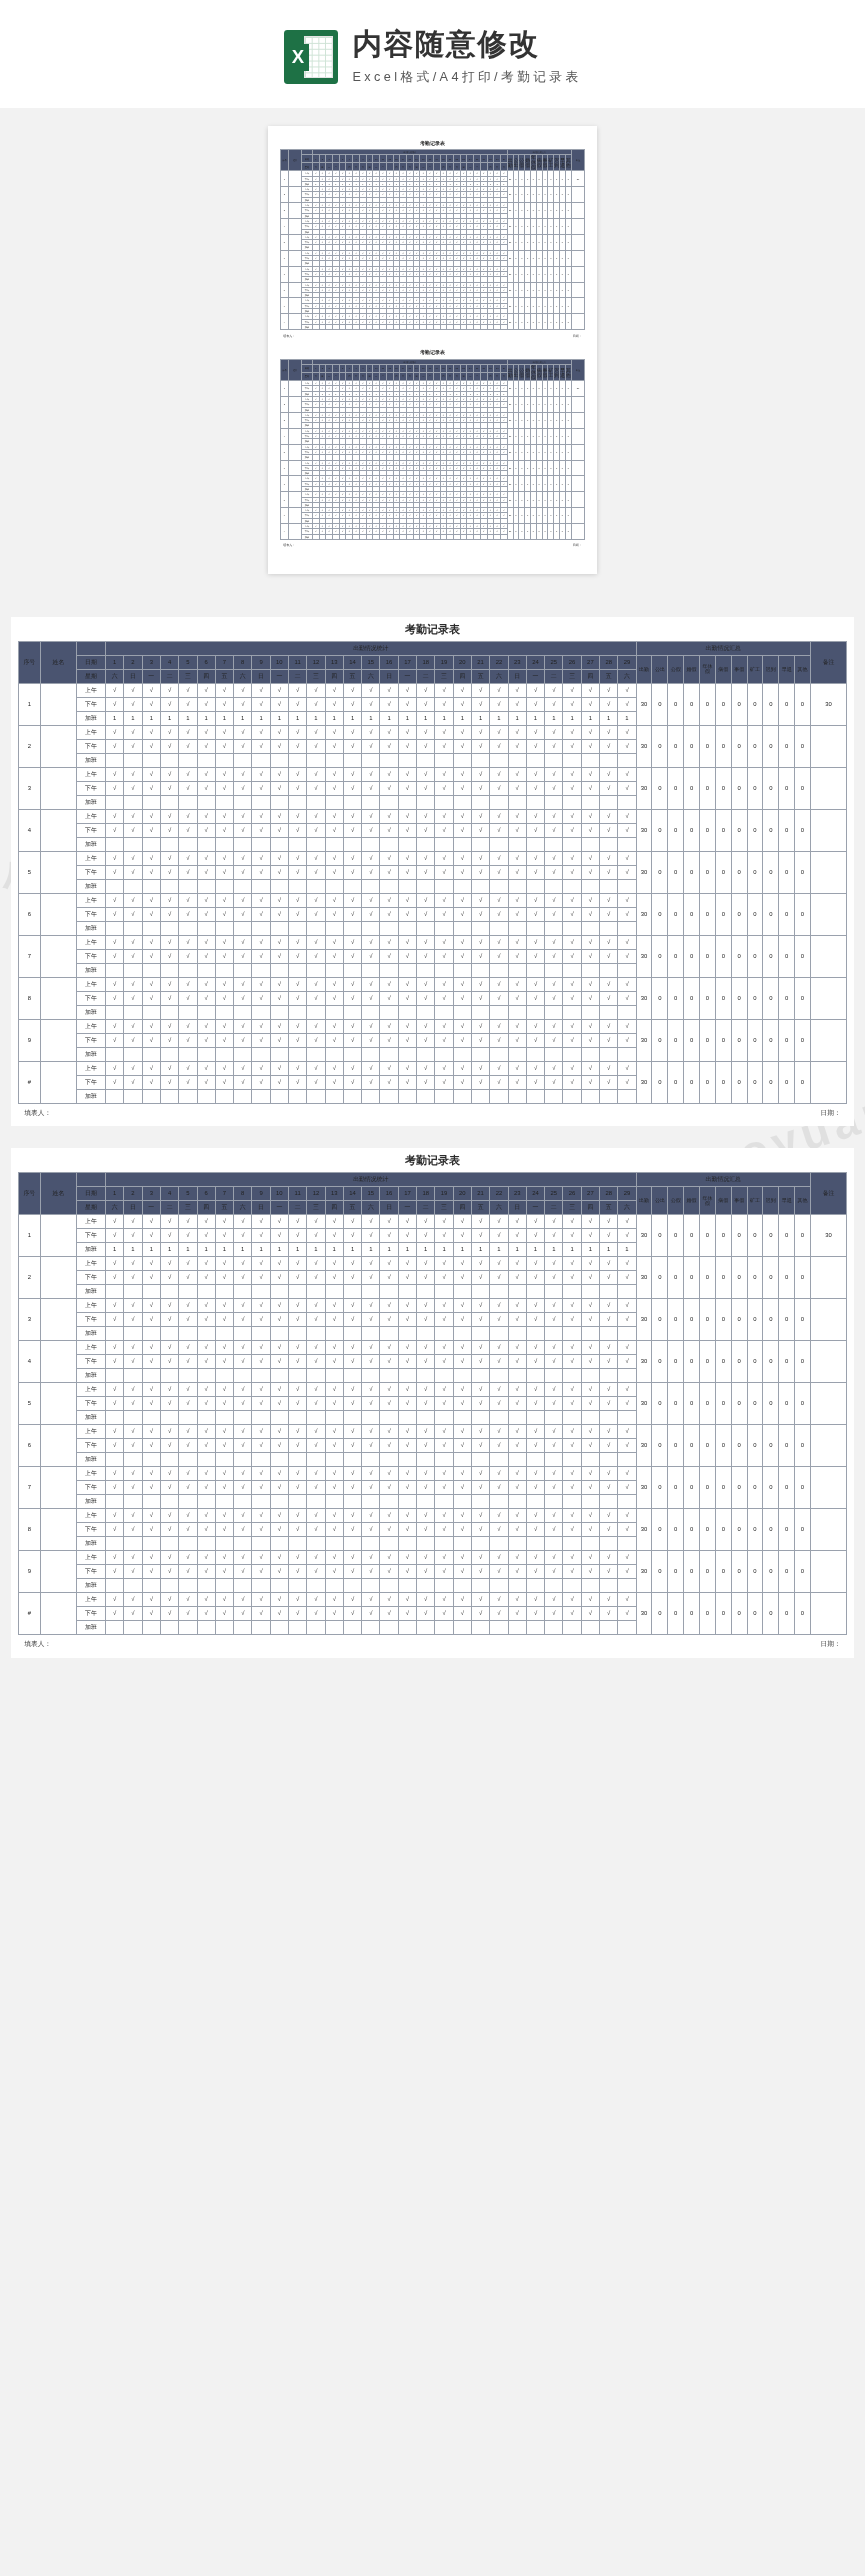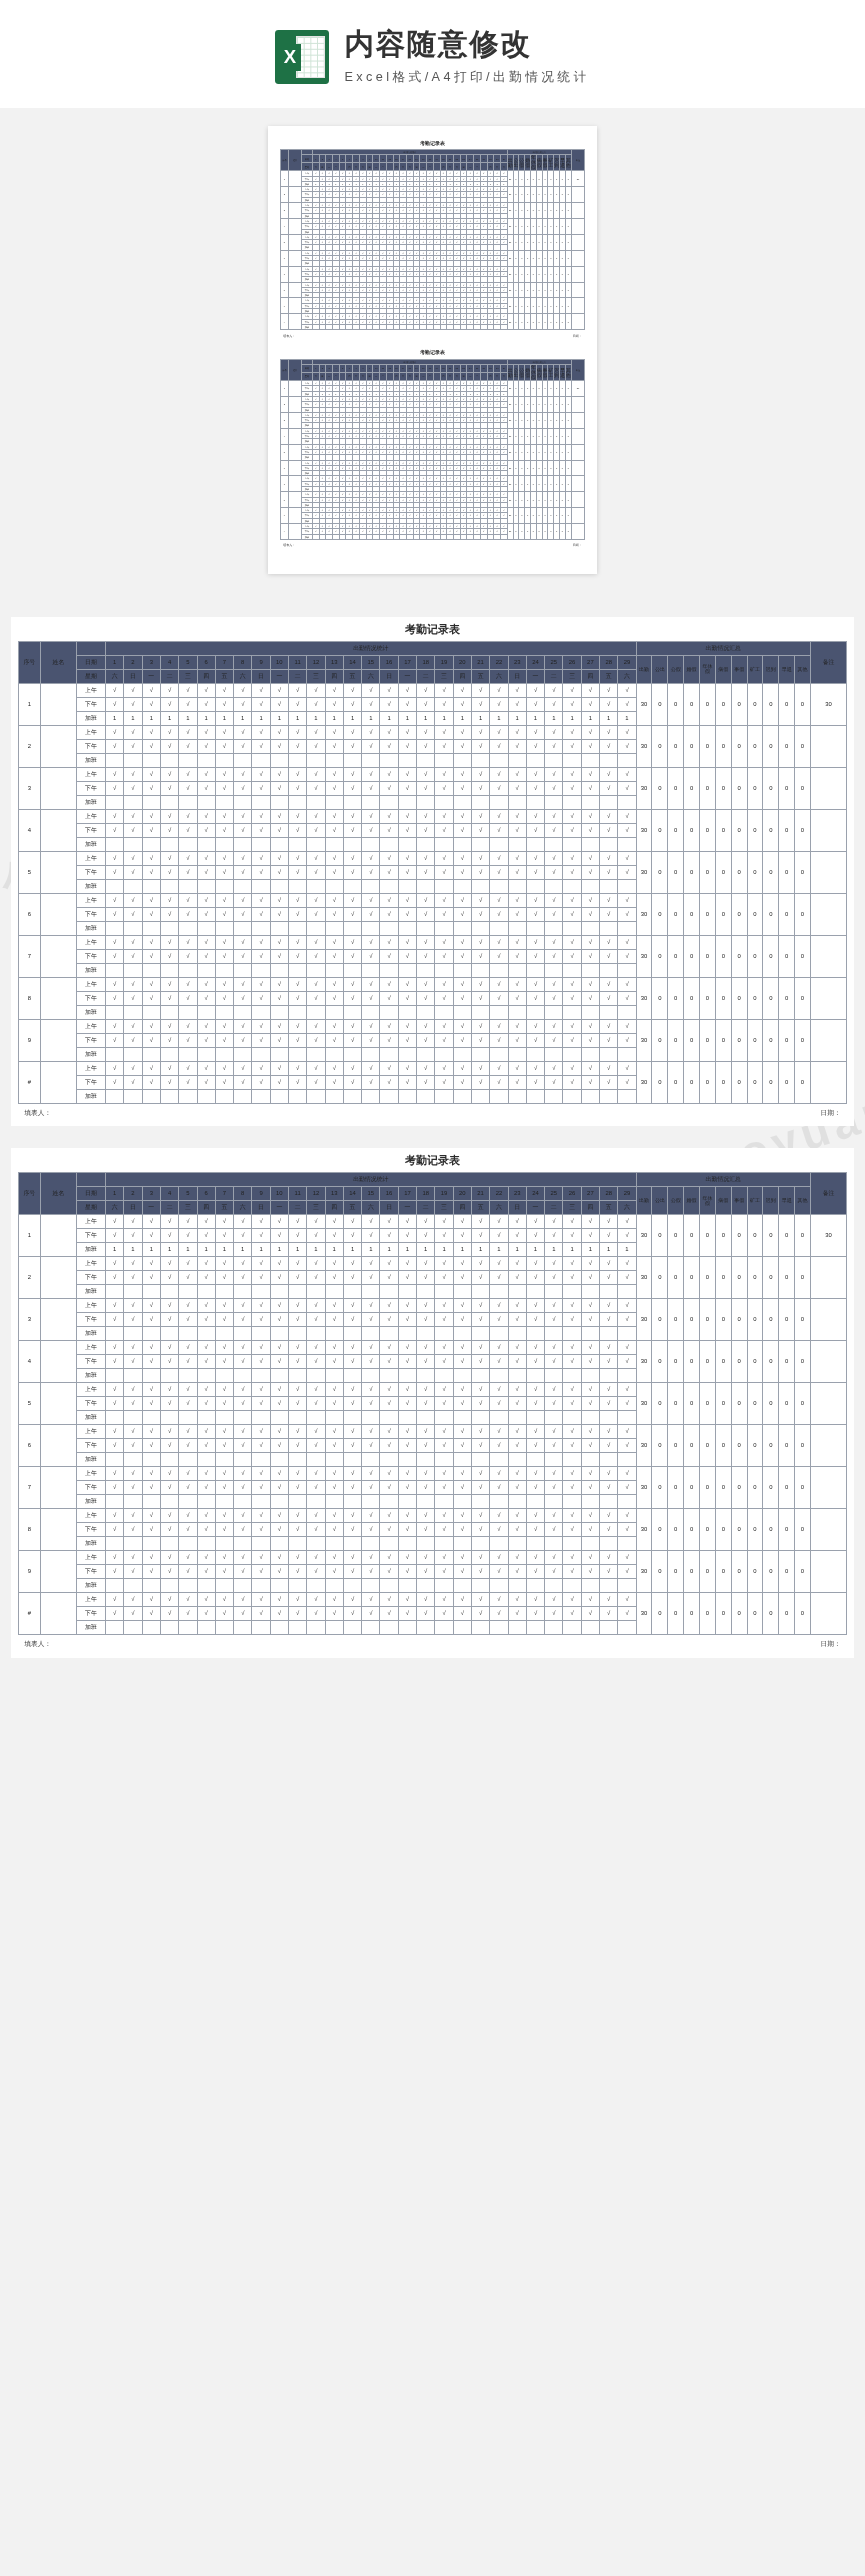--- a/index.html
+++ b/index.html
@@ -154,21 +154,21 @@
 <body>
 
 <div class="hero">
   <div class="hero-inner">
     <div class="xls-logo">
       <div class="sheet"></div>
       <div class="xmark">X</div>
     </div>
     <div class="hero-text">
       <div class="hero-title">内容随意修改</div>
-      <div class="hero-sub">Excel格式/A4打印/出勤情况统计</div>
+      <div class="hero-sub">Excel格式/A4打印/考勤记录表</div>
     </div>
   </div>
 </div>
 
 <div class="preview-wrap">
   <div class="paper">
     <div class="mini mini-block">
       <div class="sheet-title">考勤记录表</div>
       <div class="tbl-slot">
           <table class="att">

